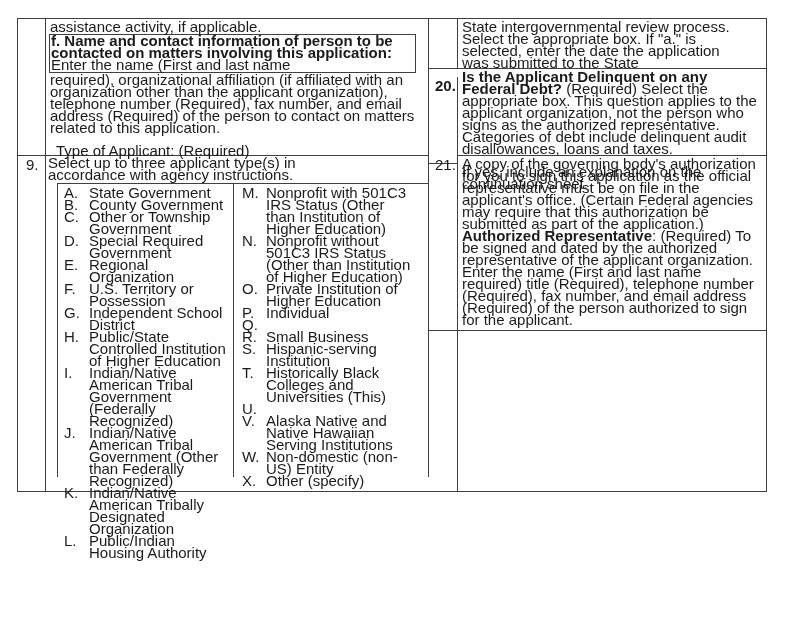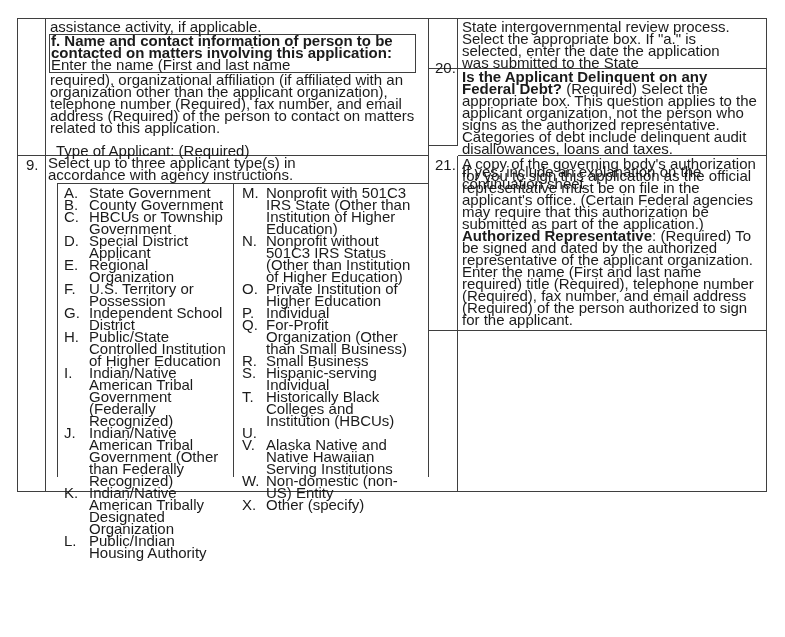--- a/index.html
+++ b/index.html
@@ -39,21 +39,21 @@
   .st-col2{position:absolute;left:177px;top:0;bottom:0;right:0;padding-top:3px;}
   .type-item{display:flex;padding-left:6px;padding-right:4px;}
   .st-col2 .type-item{padding-left:7px;padding-right:16px;}
   .type-item .letter{width:25px;flex:none;}
   .st-col2 .type-item .letter{width:24px;}
   .type-item .lbl{flex:1;}
 
   
   #rn1{left:411px;top:0;width:29px;height:50px;}
   #rc1{left:440px;top:0;width:308px;height:50px;padding:2px 30px 0 4px;}
-  #rn2{left:411px;top:40px;width:29px;height:87px;padding:3px 9px 0 6px;}
+  #rn2{left:411px;top:58px;width:29px;height:87px;padding:3px 9px 0 6px;font-weight:bold;}
   #rc2{left:440px;top:50px;width:308px;height:87px;padding:2px 8px 0 4px;}
   #rn3{left:411px;top:137px;width:29px;height:175px;padding:3px 0 0 6px;}
   #rc3{left:440px;top:137px;width:308px;height:175px;padding:2px 8px 0 4px;}
   #rn4{left:411px;top:312px;width:29px;height:160px;}
   #rc4{left:440px;top:312px;width:308px;height:160px;}
 
   .note{margin-top:11px;}
 </style>
 </head>
 <body>
@@ -87,26 +87,26 @@
               <span class="lbl">State Government</span>
             </div>
 
             <div class="type-item">
               <span class="letter">B.</span>
               <span class="lbl">County Government</span>
             </div>
 
             <div class="type-item">
               <span class="letter">C.</span>
-              <span class="lbl">HBCUs or Township Government</span>
+              <span class="lbl">Other or Township Government</span>
             </div>
 
             <div class="type-item">
               <span class="letter">D.</span>
-              <span class="lbl">Special District Applicant</span>
+              <span class="lbl">Special Required Government</span>
             </div>
 
             <div class="type-item">
               <span class="letter">E.</span>
               <span class="lbl">Regional Organization</span>
             </div>
 
             <div class="type-item">
               <span class="letter">F.</span>
               <span class="lbl">U.S. Territory or Possession</span>
@@ -139,56 +139,55 @@
 
             <div class="type-item">
               <span class="letter">L.</span>
               <span class="lbl">Public/Indian Housing Authority</span>
             </div>
           </div>
         <div class="st-col2">
 
             <div class="type-item">
               <span class="letter">M.</span>
-              <span class="lbl">Nonprofit with 501C3 IRS State (Other than Institution of Higher Education)</span>
+              <span class="lbl">Nonprofit with 501C3 IRS Status (Other than Institution of Higher Education)</span>
             </div>
 
             <div class="type-item">
               <span class="letter">N.</span>
               <span class="lbl">Nonprofit without 501C3 IRS Status (Other than Institution of Higher Education)</span>
             </div>
 
             <div class="type-item">
               <span class="letter">O.</span>
               <span class="lbl">Private Institution of Higher Education</span>
             </div>
 
             <div class="type-item">
               <span class="letter">P.</span>
               <span class="lbl">Individual</span>
             </div>
 
             <div class="type-item">
               <span class="letter">Q.</span>
-              <span class="lbl">For-Profit Organization (Other than Small Business)</span>
             </div>
 
             <div class="type-item">
               <span class="letter">R.</span>
               <span class="lbl">Small Business</span>
             </div>
 
             <div class="type-item">
               <span class="letter">S.</span>
-              <span class="lbl">Hispanic-serving Individual</span>
+              <span class="lbl">Hispanic-serving Institution</span>
             </div>
 
             <div class="type-item">
               <span class="letter">T.</span>
-              <span class="lbl">Historically Black Colleges and Institution (HBCUs)</span>
+              <span class="lbl">Historically Black Colleges and Universities (This)</span>
             </div>
 
             <div class="type-item">
               <span class="letter">U.</span>
             </div>
 
             <div class="type-item">
               <span class="letter">V.</span>
               <span class="lbl">Alaska Native and Native Hawaiian Serving Institutions</span>
             </div>

